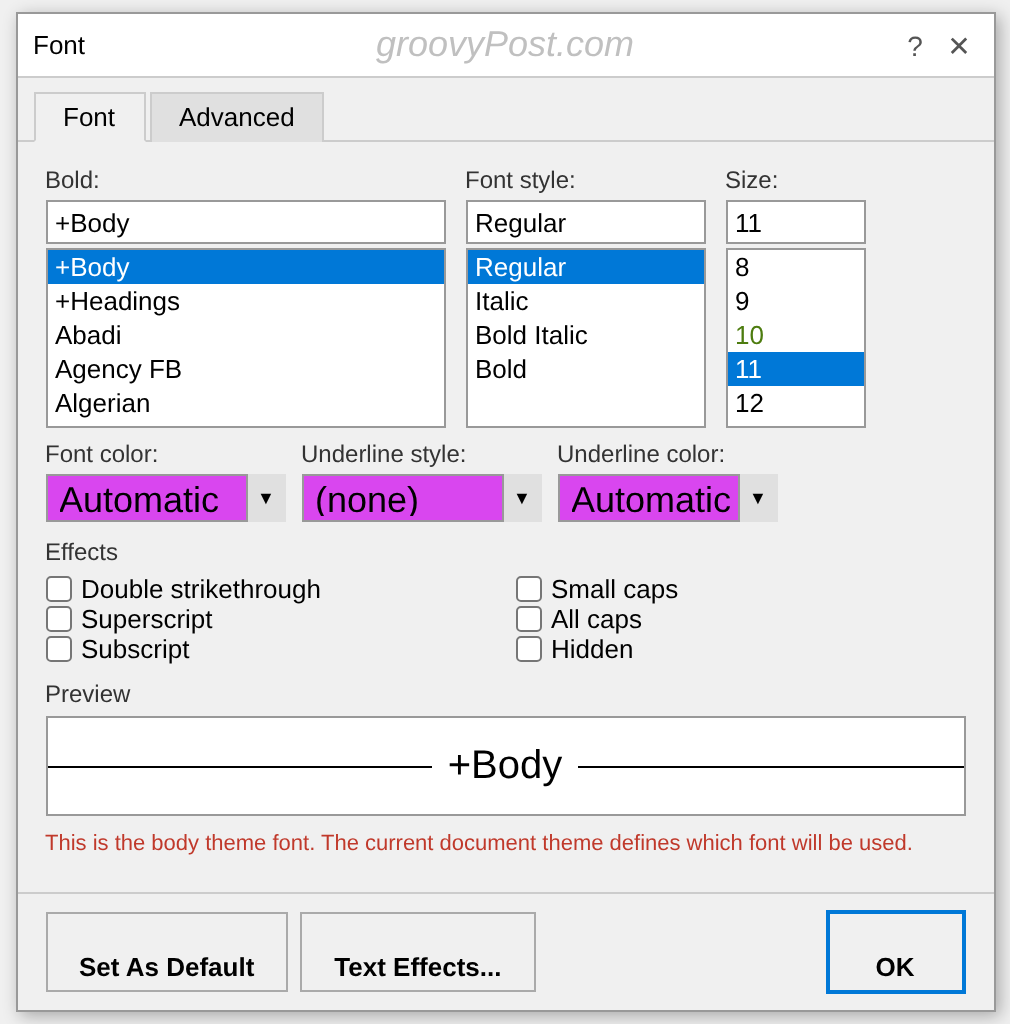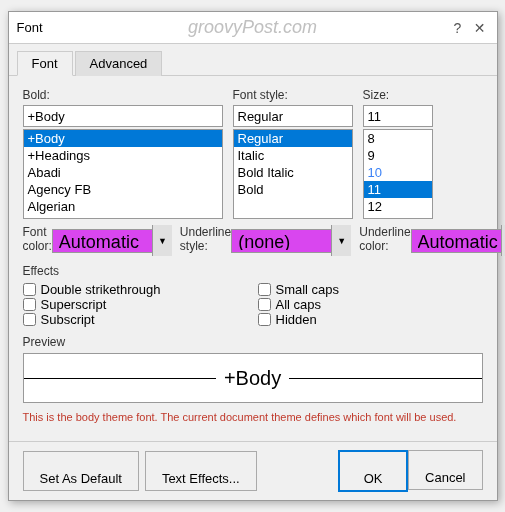--- a/index.html
+++ b/index.html
@@ -147,21 +147,21 @@
       color: #fff;
     }
     .section-row {
       display: flex;
       gap: 8px;
       margin-bottom: 8px;
       align-items: flex-end;
     }
     .dropdown-group {
       display: flex;
-      flex-direction: row;
+      flex-direction: column;
     }
     .dropdown-label {
       font-size: 12px;
       margin-bottom: 3px;
       color: #333;
     }
     .dropdown-wrap {
       position: relative;
       display: inline-flex;
       align-items: center;
@@ -272,20 +272,21 @@
       gap: 0;
     }
     .btn {
       padding: 19px 16px;
       border: 1px solid #aaa;
       background: #f0f0f0;
       font-size: 13px;
       cursor: pointer;
       height: 40px;
       min-width: 70px;
+      font-weight: bold;
     }
     .btn-primary {
       border: 2px solid #0078d7;
       background: #f0f0f0;
     }
     .title-bar-area {
       position: relative;
       display: flex;
       align-items: center;
       justify-content: space-between;
@@ -339,21 +340,21 @@
           <div class="listbox-item">Bold</div>
         </div>
       </div>
 
       <div class="col col-size">
         <label>Size:</label>
         <input class="size-input" type="text" value="11" style="">
         <div class="size-listbox">
           <div class="size-item">8</div>
           <div class="size-item">9</div>
-          <div class="size-item" style="color:#3b82f6;">10</div>
+          <div class="size-item" style="color:#4d7c0f;">10</div>
           <div class="size-item selected">11</div>
           <div class="size-item">12</div>
         </div>
       </div>
     </div>
 
     <div class="section-row">
 
       <div class="dropdown-group">
         <span class="dropdown-label">Font color:</span>
@@ -437,16 +438,15 @@
 
   </div>
 
   <div class="footer">
     <div class="footer-left">
       <button class="btn">Set As Default</button>
       <button class="btn">Text Effects...</button>
     </div>
     <div class="footer-right">
       <button class="btn btn-primary">OK</button>
-      <button class="btn">Cancel</button>
     </div>
   </div>
 </div>
 
 </body></html>

